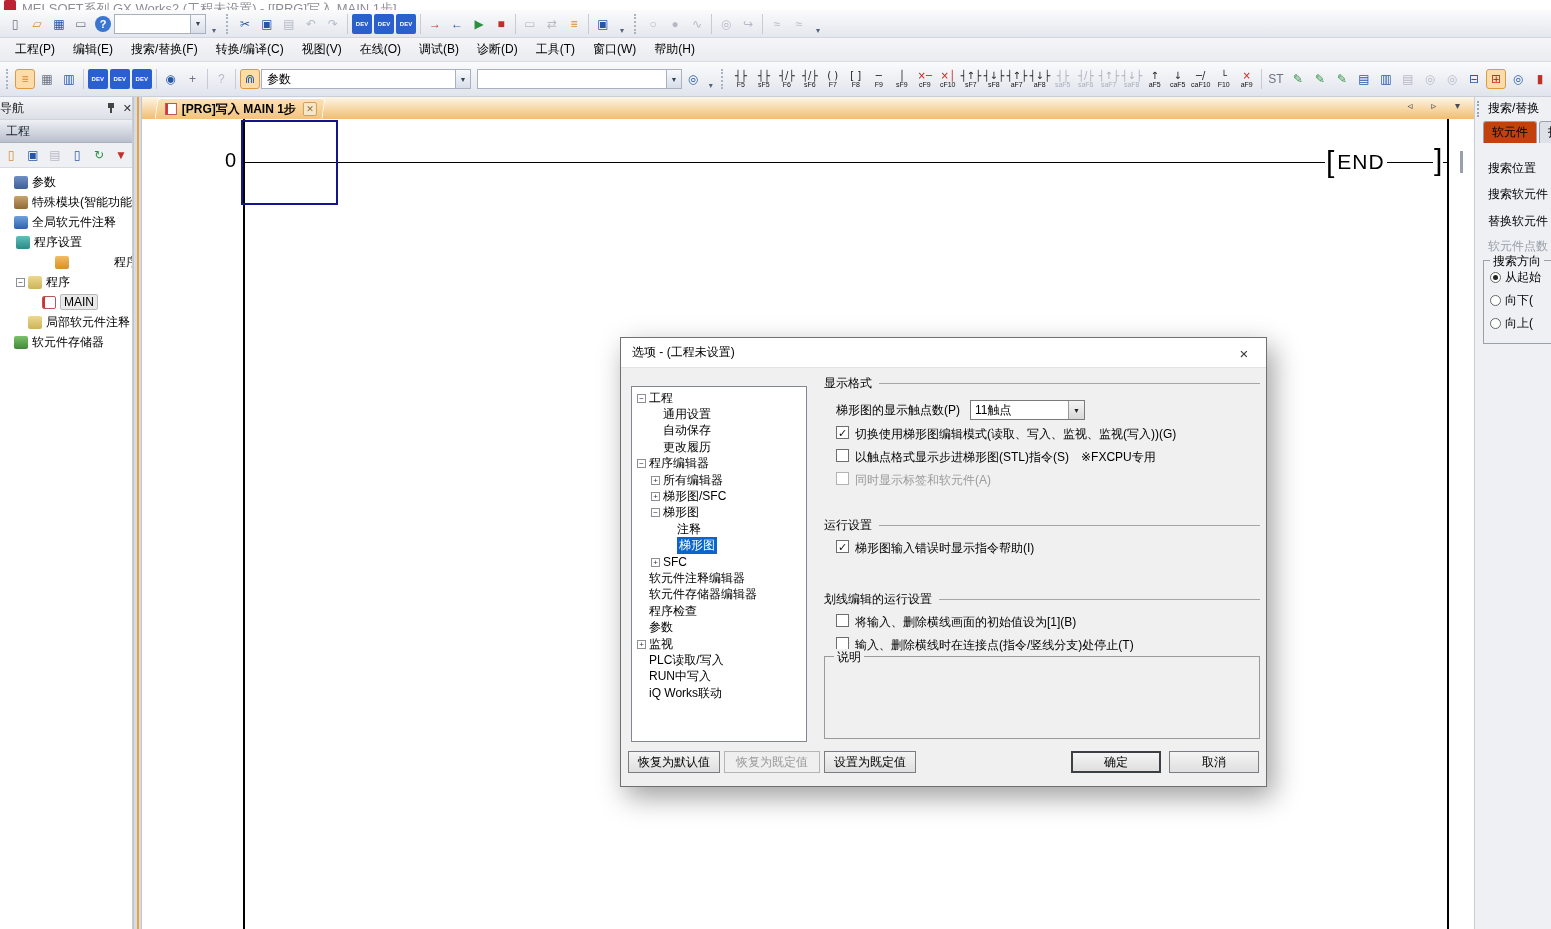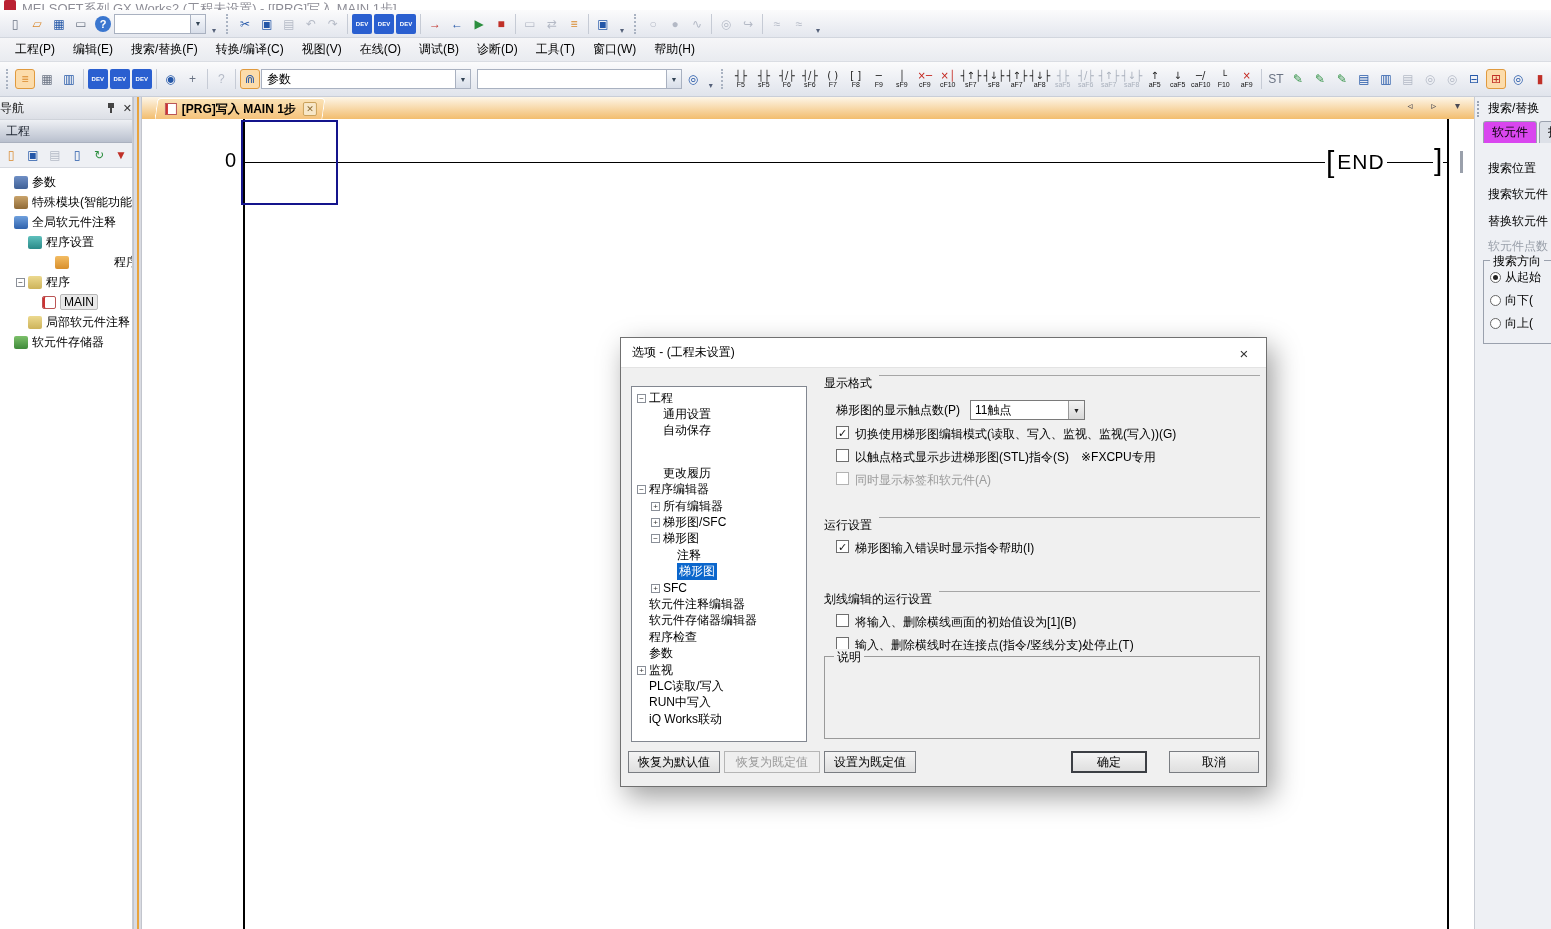--- a/index.html
+++ b/index.html
@@ -85,55 +85,55 @@
   .endins .br{font-size:30px;font-weight:300;line-height:30px;background:#fff;padding:0 1px}
   .endins .et{font-size:21px;letter-spacing:1px;background:#fff;padding:0 2px}
   .endbr2{position:absolute;left:1291px;top:26px;font-size:30px;font-weight:300;line-height:30px;background:#fff;padding:0 1px}
   .vscrollmark{position:absolute;left:1318px;top:32px;width:3px;height:22px;background:#9aa0ab}
 
   
   .rpanel{left:1474px;top:97px;width:77px;bottom:0;background:#eef0f4;border-left:1px solid #c8ccd4;overflow:hidden}
   .rgrip{position:absolute;left:2px;top:4px;bottom:auto;height:16px;width:3px;border-left:2px dotted #9aa3b2}
   .rtitle{position:absolute;left:13px;top:3px;white-space:nowrap}
   .rtabs{position:absolute;left:8px;top:24px;display:flex}
-  .rtab{padding:2px 8px;border:1px solid #9aa1ad;border-bottom:none;background:#d946ef;border-radius:3px 3px 0 0;white-space:nowrap}
+  .rtab{padding:2px 8px;border:1px solid #9aa1ad;border-bottom:none;background:#c2410c;border-radius:3px 3px 0 0;white-space:nowrap}
   .rtab.bg{background:#dde1e8;margin-left:2px}
   .rfield{position:absolute;left:13px;white-space:nowrap}
   .rfield.dis{color:#9aa0aa}
   .rgroup{position:absolute;left:8px;top:163px;width:120px;height:84px;border:1px solid #9aa1ad}
   .rgroup .cap{position:absolute;left:6px;top:-8px;background:#eef0f4;padding:0 3px;white-space:nowrap}
   .radio{display:flex;align-items:center;margin:6px 0 0 6px;white-space:nowrap}
   .radio .rc{width:11px;height:11px;border:1px solid #666;border-radius:50%;background:#fff;margin-right:4px;position:relative;flex:0 0 auto}
   .radio.on .rc::after{content:"";position:absolute;left:2px;top:2px;width:5px;height:5px;border-radius:50%;background:#222}
 
   
   .dialog{left:620px;top:337px;width:647px;height:450px;background:#f0f0f0;border:1px solid #707070;box-shadow:6px 10px 26px rgba(0,0,0,.38)}
   .dlg-title{position:absolute;left:0;top:0;right:0;height:30px;background:#fff;display:flex;align-items:center;padding-left:11px;border-bottom:1px solid #e3e3e3}
   .dlg-x{position:absolute;right:0;top:0;width:44px;height:30px;display:flex;align-items:center;justify-content:center;font-size:15px;color:#333}
   .dlg-tree{position:absolute;left:10px;top:48px;width:176px;height:356px;background:#fff;border:1px solid #828790;overflow:hidden;padding:3px 0 0 3px}
   .dtrow{display:flex;align-items:center;height:16.4px;white-space:nowrap;font-size:12px}
   .dtrow .exp{margin-right:3px}
   .dtrow.sel .tlabel{background:#0b66cc;color:#fff;padding:0 2px}
   .dlg-right{position:absolute;left:203px;top:37px;width:436px}
-  .gcap{display:flex;align-items:flex-start;white-space:nowrap;margin-top:0}
+  .gcap{display:flex;align-items:center;white-space:nowrap;margin-top:0}
   .gcap .ln{flex:1;height:1px;background:#a6a6a6;margin-left:7px}
   .dlgrow{display:flex;align-items:center;margin:8px 0 0 12px}
   .dcombo{width:115px;height:20px;background:#fff;border:1px solid #7a7a7a;display:flex;align-items:center;padding-left:4px;margin-left:10px}
   .dcombo .dd{width:16px;height:100%;margin-left:auto;background:linear-gradient(#f4f4f4,#d8d8d8);border-left:1px solid #999;display:flex;align-items:center;justify-content:center;font-size:7px;color:#222}
   .cbrow{display:flex;align-items:flex-start;margin:6px 0 0 12px;white-space:nowrap}
   .cb{width:13px;height:13px;border:1px solid #6e6e6e;background:#fff;margin-right:6px;font-size:11px;line-height:12px;text-align:center;font-weight:bold;color:#111;flex:0 0 auto}
   .cbrow.dis .cb{border-color:#b3b3b3;color:#b3b3b3}
   .cbrow.dis .cl{color:#9b9b9b}
   .descbox{position:absolute;left:203px;top:318px;width:436px;height:83px;border:1px solid #9a9a9a}
   .descbox .cap{position:absolute;left:9px;top:-8px;background:#f0f0f0;padding:0 3px}
   .dlg-btns{position:absolute;left:0;top:413px;right:0;height:24px}
   .btn{position:absolute;top:0;height:22px;background:linear-gradient(#f4f4f4,#dfdfdf);border:1px solid #7a7d82;display:flex;align-items:center;justify-content:center;white-space:nowrap;font-size:12px}
   .btn.dis{color:#9b9b9b;border-color:#b5b5b5;background:#efefef}
   .btn.default{border:2px solid #3c3f44}
-  .b1{left:7px;width:92px}.b2{left:103px;width:96px}.b3{left:203px;width:92px}.b4{left:450px;width:76px}.b5{left:548px;width:90px}
+  .b1{left:7px;width:92px}.b2{left:103px;width:96px}.b3{left:203px;width:92px}.b4{left:450px;width:90px}.b5{left:548px;width:90px}
 </style>
 </head>
 <body>
 
 <div class="abs titlebar">
   <span class="appico"></span>
   <span class="txt">MELSOFT系列 GX Works2 (工程未设置) - [[PRG]写入 MAIN 1步]</span>
 </div>
 
 <div class="abs toolbar1">
@@ -434,21 +434,21 @@
         <span class="ticon ic-special"></span>
         <span class="tlabel">特殊模块(智能功能模块)</span>
       </div>
 
       <div class="trow" style="padding-left: 2px;">
         <span class="exp"></span>
         <span class="ticon ic-global"></span>
         <span class="tlabel">全局软元件注释</span>
       </div>
 
-      <div class="trow" style="padding-left: 16px;">
+      <div class="trow" style="padding-left: 4px;">
         <span class="exp"></span>
         <span class="ticon ic-progset"></span>
         <span class="tlabel">程序设置</span>
       </div>
 
       <div class="trow" style="padding-left: 2px; gap: 41px;">
         <span class="exp"></span>
         <span class="ticon ic-pou"></span>
         <span class="tlabel">程序部件</span>
       </div>
@@ -555,21 +555,21 @@
       <div class="dtrow" style="padding-left: 16px;">
         <span class="exp"></span>
         <span class="tlabel">通用设置</span>
       </div>
 
       <div class="dtrow" style="padding-left: 16px;">
         <span class="exp"></span>
         <span class="tlabel">自动保存</span>
       </div>
 
-      <div class="dtrow" style="padding-left: 16px; margin-top: 26px;">
+      <div class="dtrow" style="padding-left: 16px;">
         <span class="exp"></span>
         <span class="tlabel">更改履历</span>
       </div>
 
       <div class="dtrow" style="padding-left: 2px;">
         <span class="exp">−</span>
         <span class="tlabel">程序编辑器</span>
       </div>
 
       <div class="dtrow" style="padding-left: 16px;">

